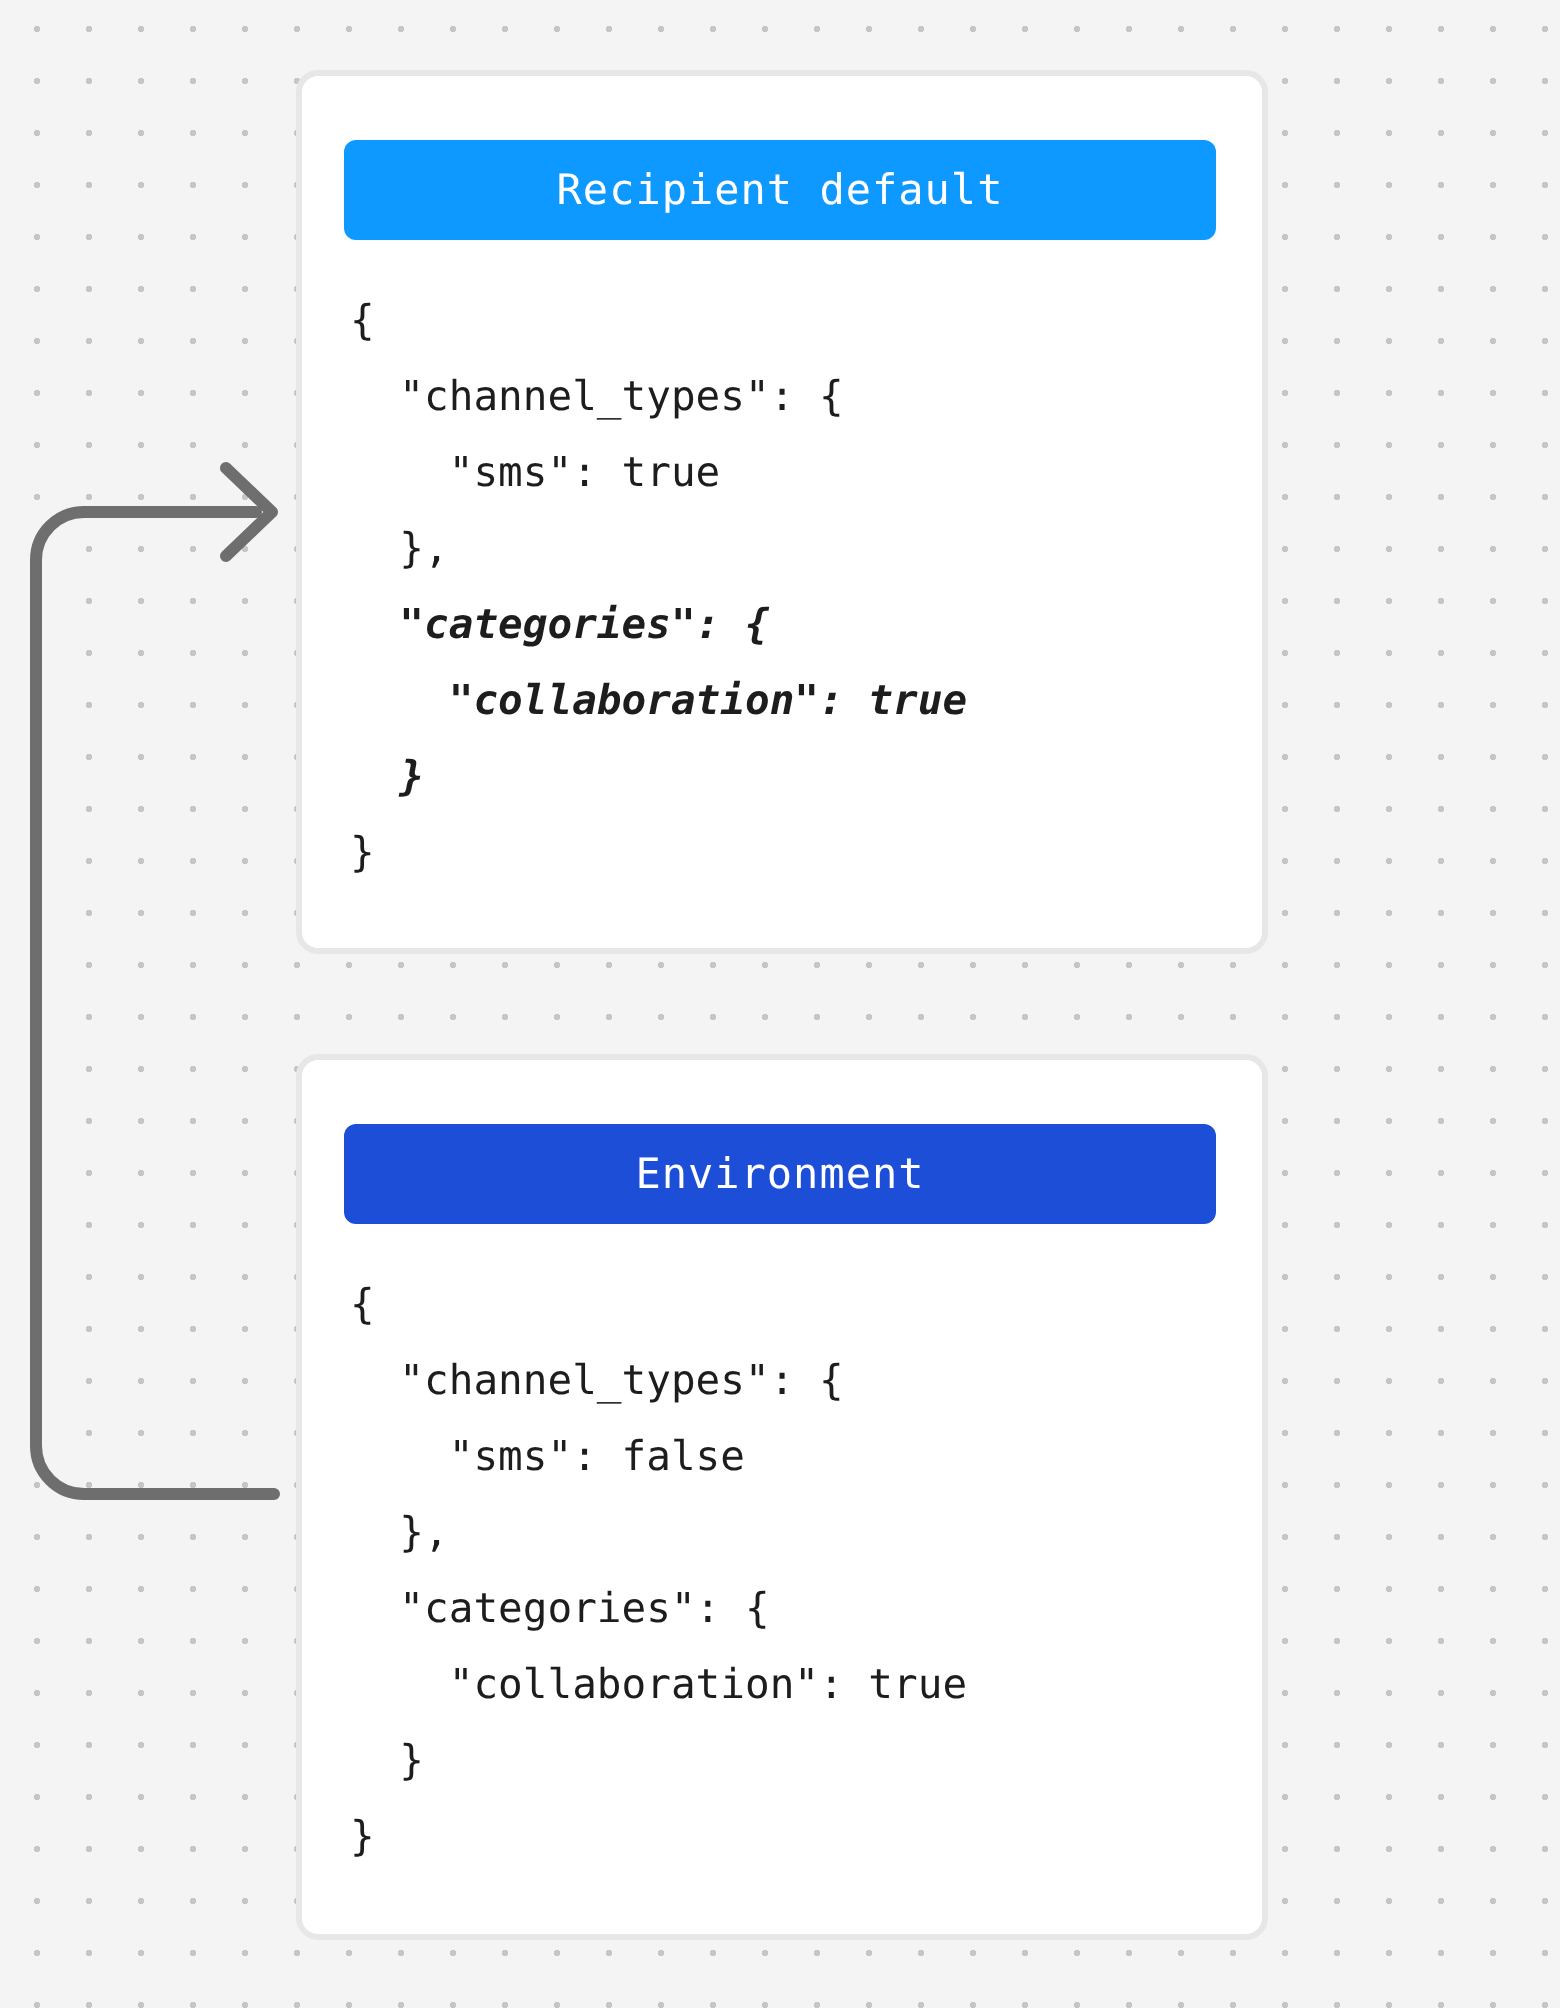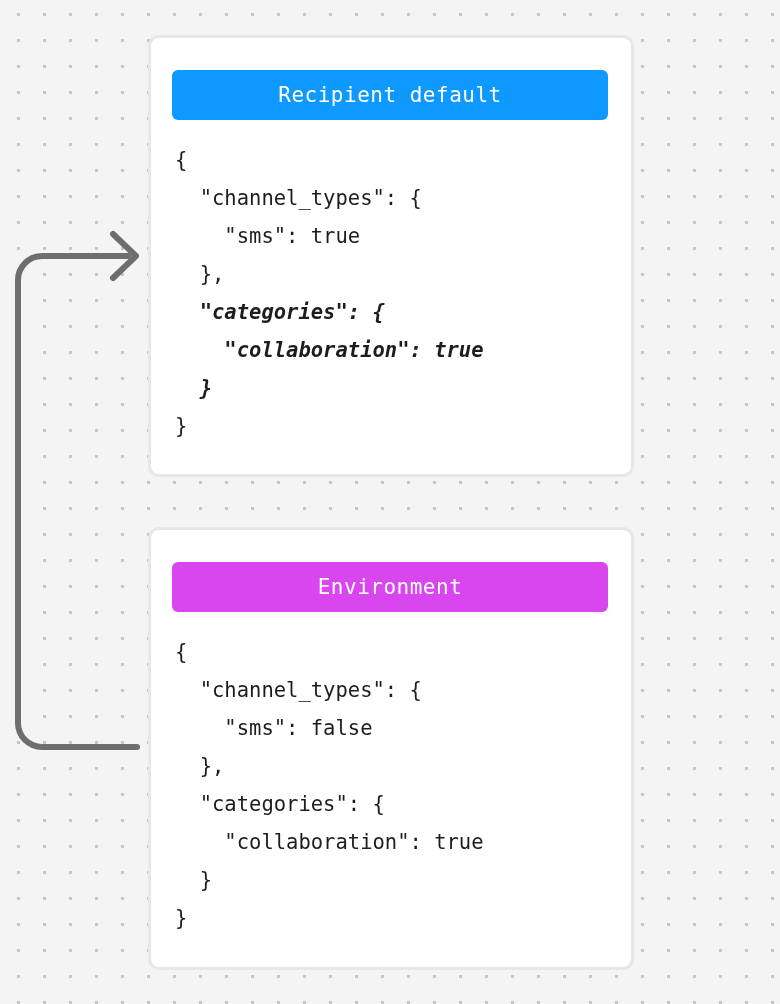--- a/index.html
+++ b/index.html
@@ -107,19 +107,19 @@
   </svg>
 
   <div class="card" id="card-recipient-default">
     <div class="card-badge" style="background-color: rgb(13, 153, 255); color: rgb(255, 255, 255);">
       <span>Recipient default</span>
     </div>
     <pre class="card-code"><span class="ln">{</span><span class="ln">  "channel_types": {</span><span class="ln">    "sms": true</span><span class="ln">  },</span><span class="ln em">  "categories": {</span><span class="ln em">    "collaboration": true</span><span class="ln em">  }</span><span class="ln">}</span></pre>
   </div>
 
   <div class="card" id="card-environment">
-    <div class="card-badge" style="background-color: #d946ef; color: rgb(255, 255, 255);">
+    <div class="card-badge" style="background-color: #1d4ed8; color: rgb(255, 255, 255);">
       <span>Environment</span>
     </div>
     <pre class="card-code"><span class="ln">{</span><span class="ln">  "channel_types": {</span><span class="ln">    "sms": false</span><span class="ln">  },</span><span class="ln">  "categories": {</span><span class="ln">    "collaboration": true</span><span class="ln">  }</span><span class="ln">}</span></pre>
   </div>
 
 </div>
 
 </body></html>

